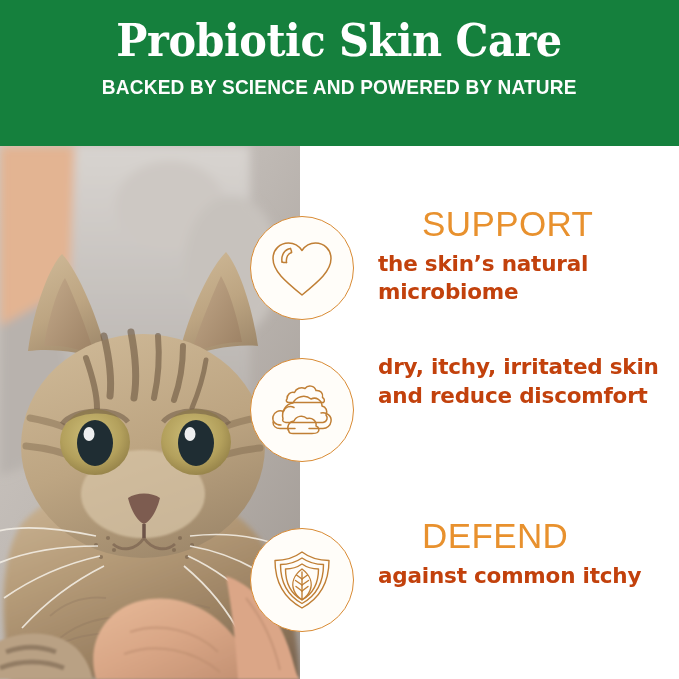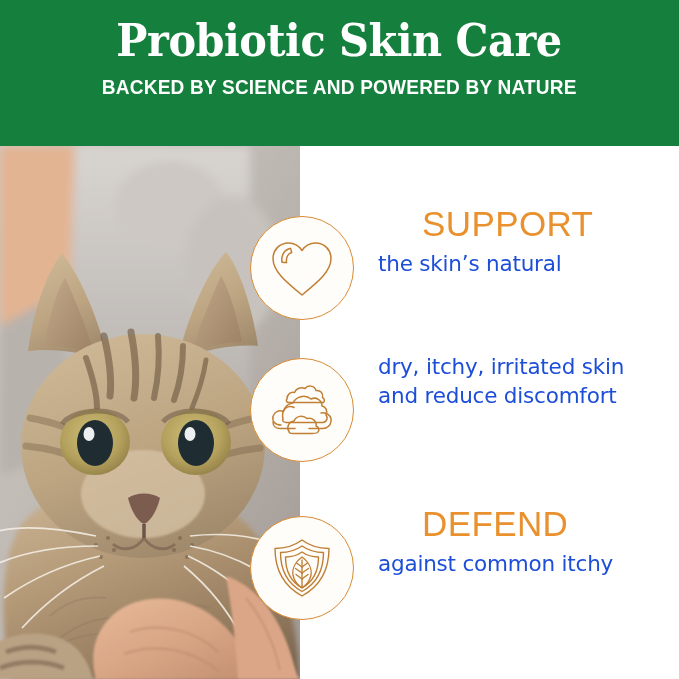--- a/index.html
+++ b/index.html
@@ -53,21 +53,21 @@
     width:379px; height:533px; background:#ffffff;
   }
 
   
   .feature{
     position:absolute; left:0; width:679px; height:140px;
     display:flex; align-items:center;
   }
   #feature-0{ top:200px; }
   #feature-1{ top:342px; }
-  #feature-2{ top:500px; }
+  #feature-2{ top:512px; }
 
   .icon-badge{
     position:absolute; left:250px;
     width:104px; height:104px; border-radius:50%;
     background:#fffdf9;
     border:1.4px solid #d98b34;
     display:flex; align-items:center; justify-content:center;
   }
   #feature-0 .icon-badge{ top:16px; }
   #feature-1 .icon-badge{ top:16px; }
@@ -87,24 +87,24 @@
     font-size:35px;
     line-height:1.05;
     color:#e8912e;
     letter-spacing:0.4px;
     white-space:nowrap;
     margin-left:44px;
   }
   .fbody{
     margin-top:7px;
     font-family:"DejaVu Sans", sans-serif;
-    font-weight:400;
+    font-weight:700;
     font-size:21.5px;
     line-height:1.33;
-    color:#1d4ed8;
+    color:#c2410c;
     letter-spacing:-0.2px;
   }
   .fbody span{ display:block; white-space:nowrap; }
 </style>
 </head>
 <body>
 
 <div class="banner">
   <div class="banner-title">Probiotic Skin Care</div>
   <div class="banner-subtitle">BACKED BY SCIENCE AND POWERED BY NATURE</div>
@@ -276,20 +276,21 @@
       <path d="M17,31 C16,24 19.5,18.5 25.5,17.5" fill="none" stroke="#c07f35" stroke-width="1.5" stroke-linecap="round"></path>
       <path d="M21.5,31.5 C20.8,26.5 23,22.5 26.5,21.5" fill="none" stroke="#c07f35" stroke-width="1.5" stroke-linecap="round"></path>
       <path d="M17,31 C18.6,31.6 20,31.7 21.5,31.5" fill="none" stroke="#c07f35" stroke-width="1.5" stroke-linecap="round"></path>
       <path d="M25.5,17.5 C26.3,19 26.6,20.3 26.5,21.5" fill="none" stroke="#c07f35" stroke-width="1.5" stroke-linecap="round"></path>
     </svg>
   </div>
   <div class="ftext">
     <div class="fhead">SUPPORT</div>
     <div class="fbody">
       <span>the skin’s natural</span>
+      <span>microbiome</span>
     </div>
   </div>
 </div>
 
 <div class="feature" id="feature-1">
   <div class="icon-badge">
     <svg width="74" height="74" viewBox="0 0 74 74" xmlns="http://www.w3.org/2000/svg" aria-hidden="true">
       <g fill="none" stroke="#c07f35" stroke-width="1.5" stroke-linejoin="round" stroke-linecap="round">
 
         <path d="M22,26 C22,21.5 25.5,18.5 29.5,19.5 C31,15.5 36,13.5 40,15.5 C43,11.5 49.5,12.5 51,17.5

